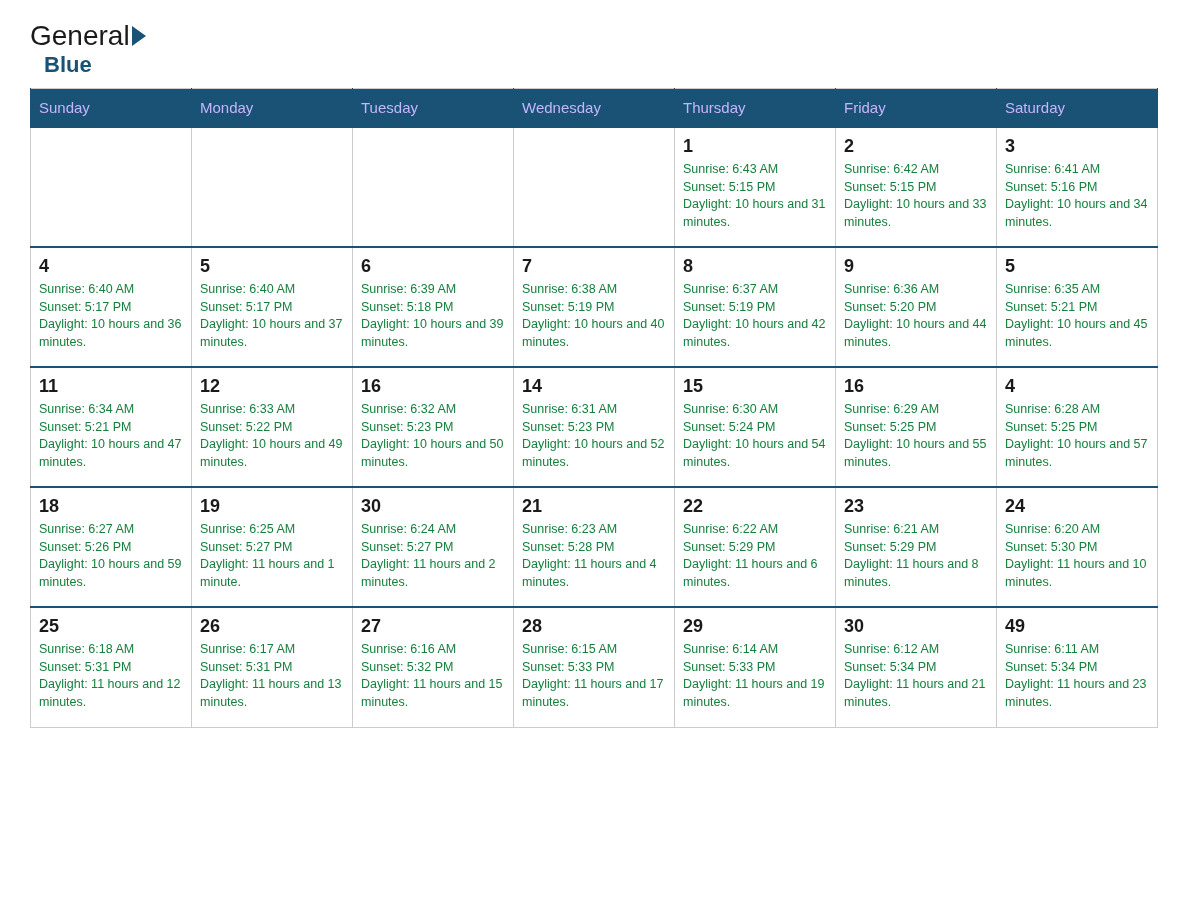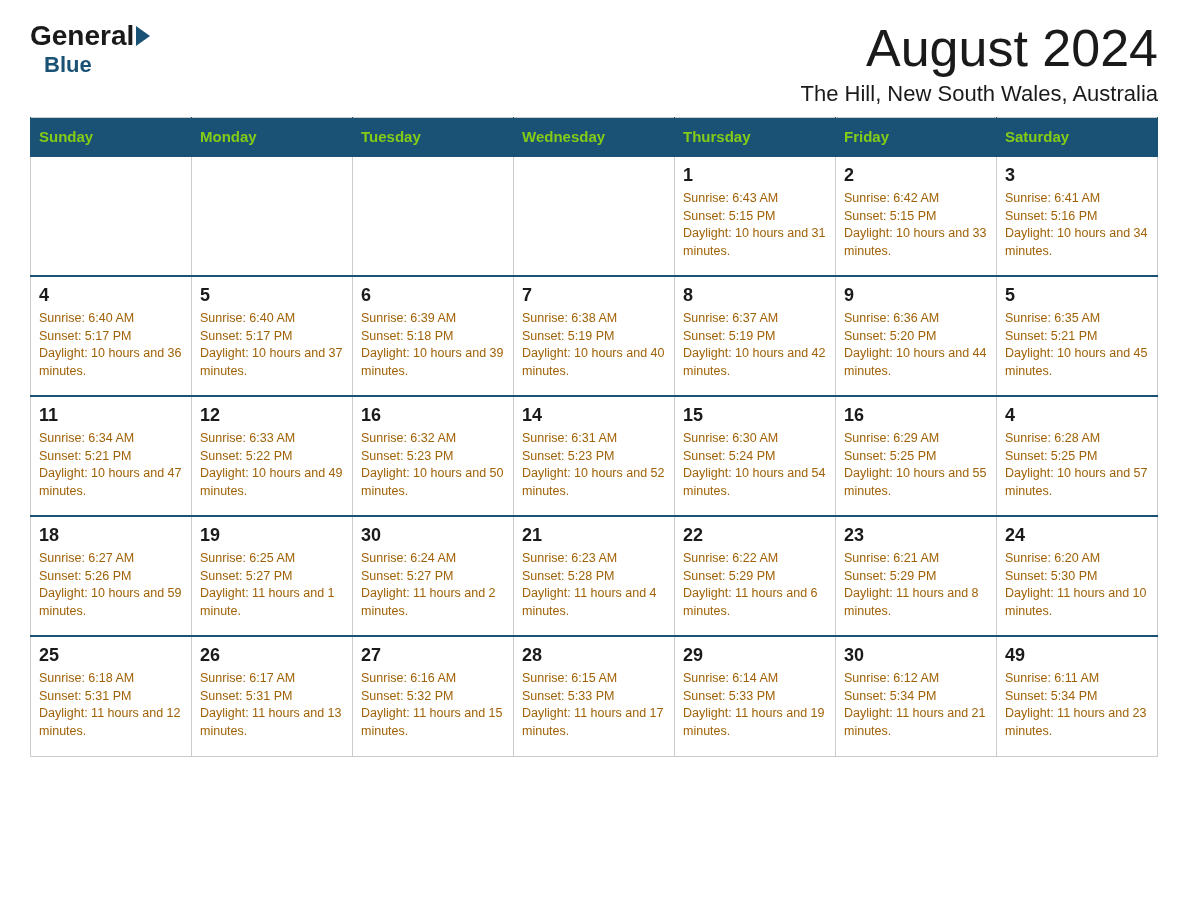--- a/index.html
+++ b/index.html
@@ -17,21 +17,21 @@
       justify-content: space-between;
       margin-bottom: 10px;
     }
     .logo {
       display: flex;
       flex-direction: column;
       align-items: flex-start;
     }
     .logo-text {
       font-size: 28px;
-      font-weight: bold;
+      font-weight: normal;
       color: #1a1a1a;
       display: flex;
       align-items: center;
     }
     .logo-general {
       color: #1a1a1a;
     }
     .logo-arrow {
       display: inline-block;
       width: 0;
@@ -62,24 +62,24 @@
       color: #1a1a1a;
       margin-top: 4px;
     }
     .calendar {
       width: 100%;
       border-collapse: collapse;
       border: 1px solid #ccc;
     }
     .calendar th {
       background-color: #1a5276;
-      color: #84cc16;
+      color: #c4b5fd;
       padding: 10px 8px;
       font-size: 15px;
-      font-weight: bold;
+      font-weight: normal;
       text-align: left;
       border: 1px solid #1a5276;
     }
     .calendar td {
       vertical-align: top;
       padding: 8px 8px;
       font-size: 13px;
       color: #333;
       border: 1px solid #ccc;
       width: calc(100% / 7);
@@ -88,21 +88,21 @@
     }
     .day-number {
       font-size: 18px;
       font-weight: bold;
       color: #1a1a1a;
       display: block;
       margin-bottom: 4px;
     }
     .day-info {
       font-size: 12.5px;
-      color: #a16207;
+      color: #15803d;
       line-height: 1.4;
     }
     .empty-cell {
       background: #fff;
     }
     .calendar tr td {
       border-top: 2px solid #1a5276;
     }
     .calendar thead tr th {
       border-top: none;
@@ -111,24 +111,20 @@
 </head>
 <body>
 
 <div class="header">
   <div class="logo">
     <div class="logo-text">
       <span class="logo-general">General</span>
       <span class="logo-arrow"></span>
     </div>
     <div class="logo-subtitle">Blue</div>
-  </div>
-  <div class="title-section">
-    <div class="month-title">August 2024</div>
-    <div class="location-title">The Hill, New South Wales, Australia</div>
   </div>
 </div>
 
 <table class="calendar">
   <thead>
     <tr>
     <th>Sunday</th>
         <th>Monday</th>
         <th>Tuesday</th>
         <th>Wednesday</th>

